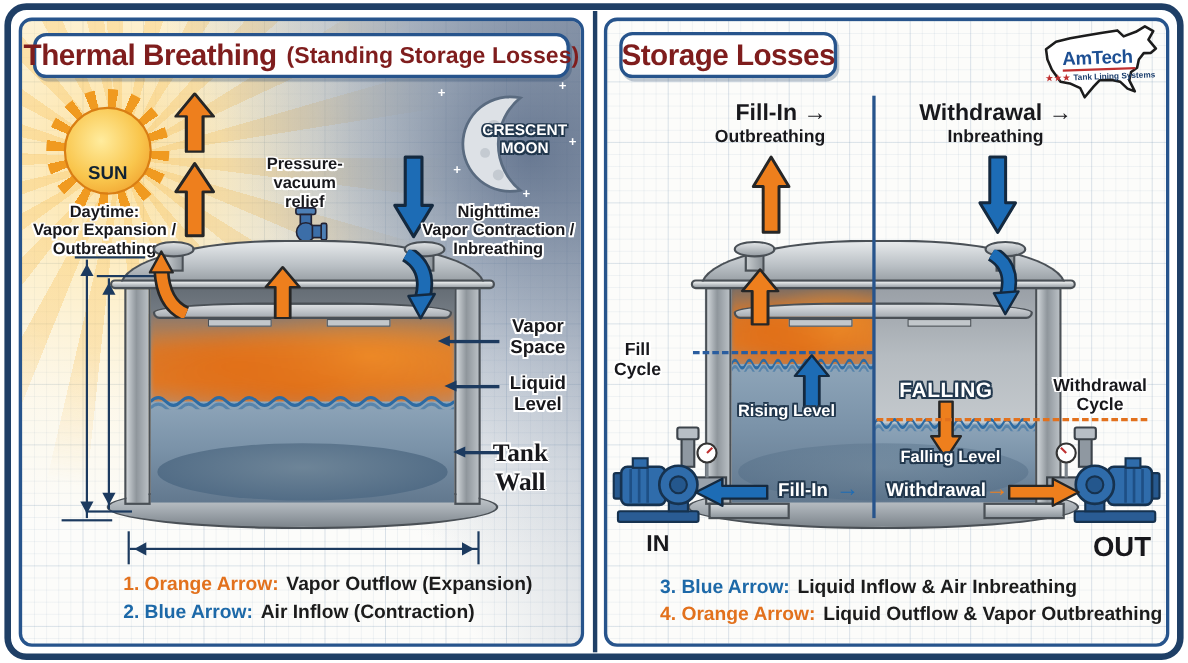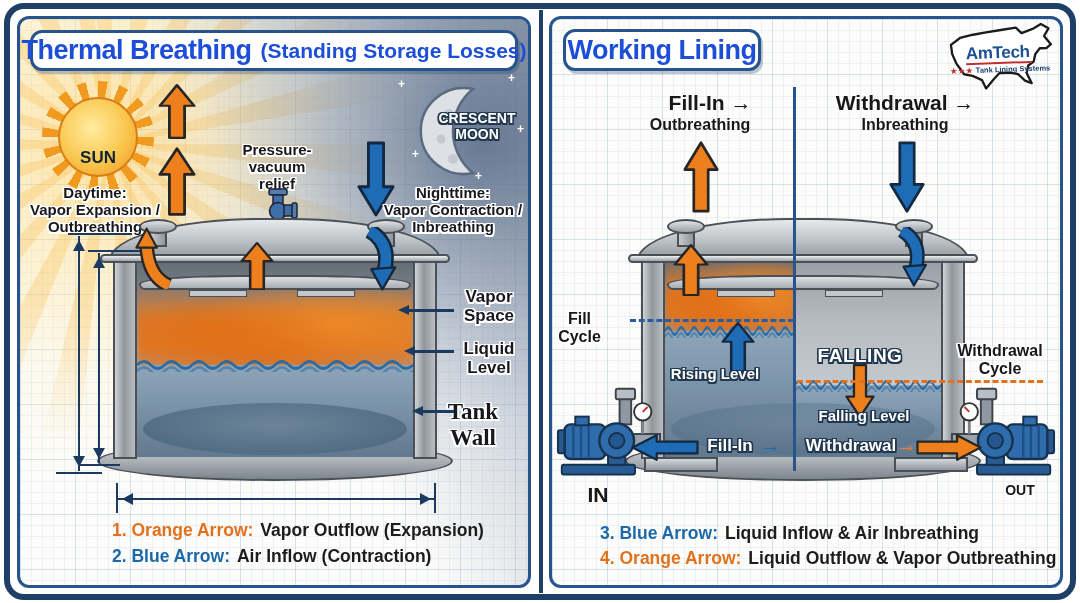--- a/index.html
+++ b/index.html
@@ -25,21 +25,21 @@
     radial-gradient(circle at 90px 125px, rgba(255,202,84,.55), rgba(255,220,130,.38) 120px, rgba(255,234,178,.20) 230px, rgba(255,240,200,0) 340px); }
   .bg-rays { position:absolute; inset:0; pointer-events:none;
     background:repeating-conic-gradient(from -6deg at 90px 125px, rgba(250,190,80,.30) 0 7deg, rgba(250,190,80,0) 7deg 16deg);
     -webkit-mask:radial-gradient(circle at 90px 125px, #000 0 170px, transparent 300px);
     mask:radial-gradient(circle at 90px 125px, #000 0 170px, transparent 300px); }
   .bg-night { position:absolute; inset:0; pointer-events:none; background:
     linear-gradient(243deg, rgba(88,106,134,.55), rgba(120,138,164,.28) 28%, transparent 48%),
     radial-gradient(circle at 462px 122px, rgba(84,102,130,.85), rgba(108,126,152,.55) 105px, rgba(140,155,178,.30) 195px, rgba(170,182,200,.10) 280px, transparent 360px); }
 
   .title-box { position:absolute; background:#fff; border:3px solid #27548c; border-radius:12px;
-    box-shadow:2px 3px 0 rgba(30,60,100,.28); color:#1d4ed8; font-weight:bold;
+    box-shadow:2px 3px 0 rgba(30,60,100,.28); color:#7f1d1d; font-weight:bold;
     display:flex; align-items:center; justify-content:center; gap:9px; white-space:nowrap; }
   .t-main { font-size:27px; letter-spacing:-.5px; }
   .t-sub  { font-size:21px;text-align:center; }
 
   .lbl { position:absolute; font-weight:bold; color:#18181c; text-align:center; line-height:1.12; }
   .ml  { white-space:pre-line; }
   .halo-w { text-shadow:-1.5px -1.5px 0 #fff,1.5px -1.5px 0 #fff,-1.5px 1.5px 0 #fff,1.5px 1.5px 0 #fff,0 -1.5px 0 #fff,0 1.5px 0 #fff,-1.5px 0 0 #fff,1.5px 0 0 #fff; }
   .out-d { color:#fff; text-shadow:-1.5px -1.5px 0 #22384e,1.5px -1.5px 0 #22384e,-1.5px 1.5px 0 #22384e,1.5px 1.5px 0 #22384e,0 -1.5px 0 #22384e,0 1.5px 0 #22384e,-1.5px 0 0 #22384e,1.5px 0 0 #22384e; }
 
   
@@ -272,21 +272,21 @@
     </div>
     <div class="legend-row" style="left:92px;top:527px;">
       <span class="pfx-b">2. Blue Arrow:</span>
       <span>Air Inflow (Contraction)</span>
     </div>
   </section>
 
   <section class="panel right">
 
     <div class="title-box" style="left:11px;top:10px;width:198px;height:42px;">
-      <span class="t-main">Working Lining</span>
+      <span class="t-main">Storage Losses</span>
     </div>
 
     <div class="logo" style="left:392px;top:0;width:112px;height:80px;">
       <svg width="112" height="80" viewBox="0 0 120 82">
         <path d="M8 24 L18 17 L32 14 L46 12 L62 10 L78 8 L84 14 L96 10 L105 5 L113 10 L108 18 L115 27 L110 31 L103 31 L98 37 L96 45 L90 49 L88 57 L93 68 L86 65 L79 58 L71 56 L59 56 L53 62 L44 72 L40 63 L30 58 L21 56 L13 44 L9 34 Z" fill="#ffffff" stroke="#1c1c1c" stroke-width="2.5" stroke-linejoin="round"></path>
       </svg>
       <div class="logo-name">AmTech</div>
       <div class="logo-rule"></div>
       <div class="logo-tag"><span class="stars">★★★</span> <span>Tank Lining Systems</span></div>
     </div>
@@ -418,21 +418,21 @@
         <rect x="9" y="38" width="42" height="36" rx="6" fill="#2f6cab" stroke="#16324f" stroke-width="2.5"></rect>
         <line x1="18" y1="40" x2="18" y2="72" stroke="#1e4f85" stroke-width="2.5"></line>
         <line x1="26" y1="40" x2="26" y2="72" stroke="#1e4f85" stroke-width="2.5"></line>
         <line x1="34" y1="40" x2="34" y2="72" stroke="#1e4f85" stroke-width="2.5"></line>
         <rect x="20" y="30" width="14" height="9" fill="#2f6cab" stroke="#16324f" stroke-width="2"></rect>
         <circle cx="63" cy="55" r="18" fill="#2f6cab" stroke="#16324f" stroke-width="2.5"></circle>
         <circle cx="63" cy="55" r="8" fill="#24578d" stroke="#16324f" stroke-width="2"></circle>
       </svg>
     </div>
     <div class="lbl" style="left:18px;top:464px;width:56px;font-size:21px;">IN</div>
-    <div class="lbl" style="left:436px;top:464px;width:64px;font-size:14px;">OUT</div>
+    <div class="lbl" style="left:436px;top:464px;width:64px;font-size:25px;">OUT</div>
 
     <div class="legend-row" style="left:48px;top:504px;">
       <span class="pfx-b">3. Blue Arrow:</span>
       <span>Liquid Inflow &amp; Air Inbreathing</span>
     </div>
     <div class="legend-row" style="left:48px;top:529px;">
       <span class="pfx-o">4. Orange Arrow:</span>
       <span>Liquid Outflow &amp; Vapor Outbreathing</span>
     </div>
   </section>

